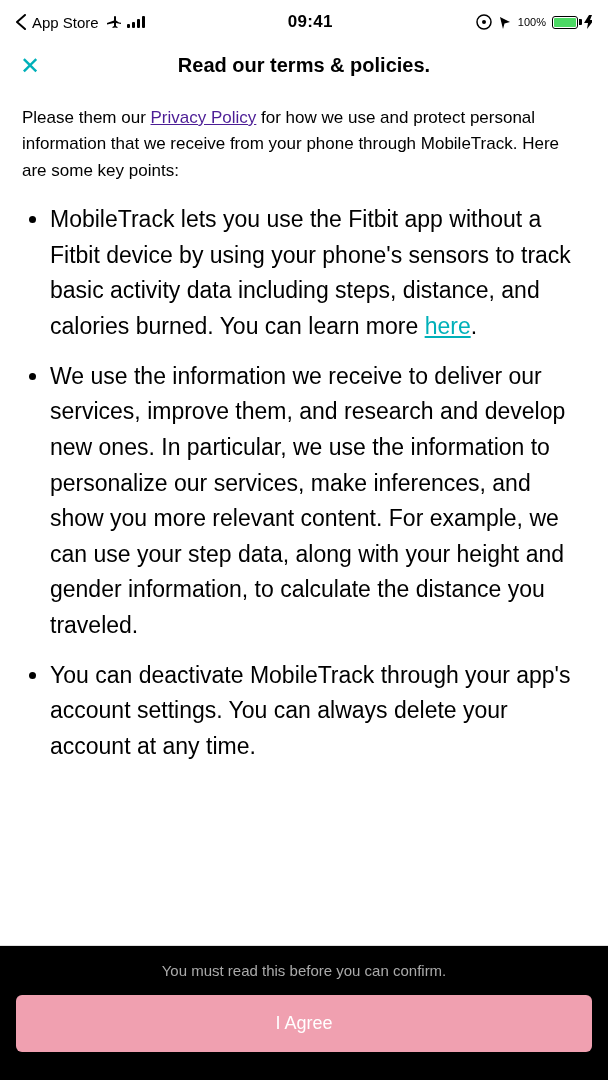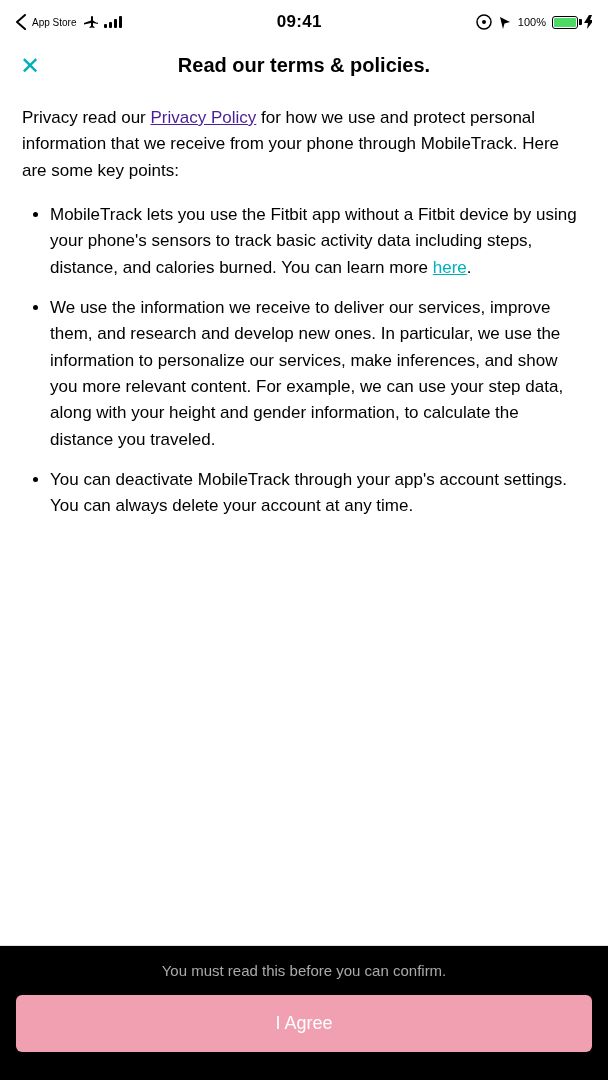--- a/index.html
+++ b/index.html
@@ -21,21 +21,21 @@
       justify-content: space-between;
       padding: 0 16px;
       height: 44px;
       background: #fff;
       flex-shrink: 0;
     }
     .status-left {
       display: flex;
       align-items: center;
       gap: 6px;
-      font-size: 10px;
+      font-size: 15px;
       font-weight: 500;
       color: #000;
     }
     .status-center {
       font-size: 17px;
       font-weight: 600;
       color: #000;
       letter-spacing: 0.3px;
     }
     .status-right {
@@ -132,21 +132,21 @@
     .privacy-link {
       color: #4c1d95;
       text-decoration: underline;
       text-align: center;
     }
     .bullet-list {
       list-style: disc;
       padding-left: 28px;
     }
     .bullet-list li {
-      font-size: 17px;
+      font-size: 23px;
       line-height: 1.55;
       color: #000;
       margin-bottom: 14px;
     }
     .bullet-list li:last-child {
       margin-bottom: 16px;
     }
     .inline-link {
       color: #00b0b9;
       text-decoration: underline;
@@ -228,21 +228,21 @@
   </div>
 </div>
 
 <div class="nav-header">
   <span class="close-btn">✕</span>
   <span class="nav-title">Read our terms &amp; policies.</span>
 </div>
 
 <div class="content">
   <p class="intro-text">
-    <span>Privacy read our </span><a class="privacy-link">Privacy Policy</a><span> for how we use and protect personal information that we receive from your phone through MobileTrack. Here are some key points:</span>
+    <span>Please them our </span><a class="privacy-link">Privacy Policy</a><span> for how we use and protect personal information that we receive from your phone through MobileTrack. Here are some key points:</span>
   </p>
 
   <ul class="bullet-list">
     <li>
       <span>MobileTrack lets you use the Fitbit app without a Fitbit device by using your phone's sensors to track basic activity data including steps, distance, and calories burned. You can learn more </span><a class="inline-link">here</a><span>.</span>
     </li>
     <li>
       <span>We use the information we receive to deliver our services, improve them, and research and develop new ones. In particular, we use the information to personalize our services, make inferences, and show you more relevant content. For example, we can use your step data, along with your height and gender information, to calculate the distance you traveled.</span>
     </li>
     <li>

